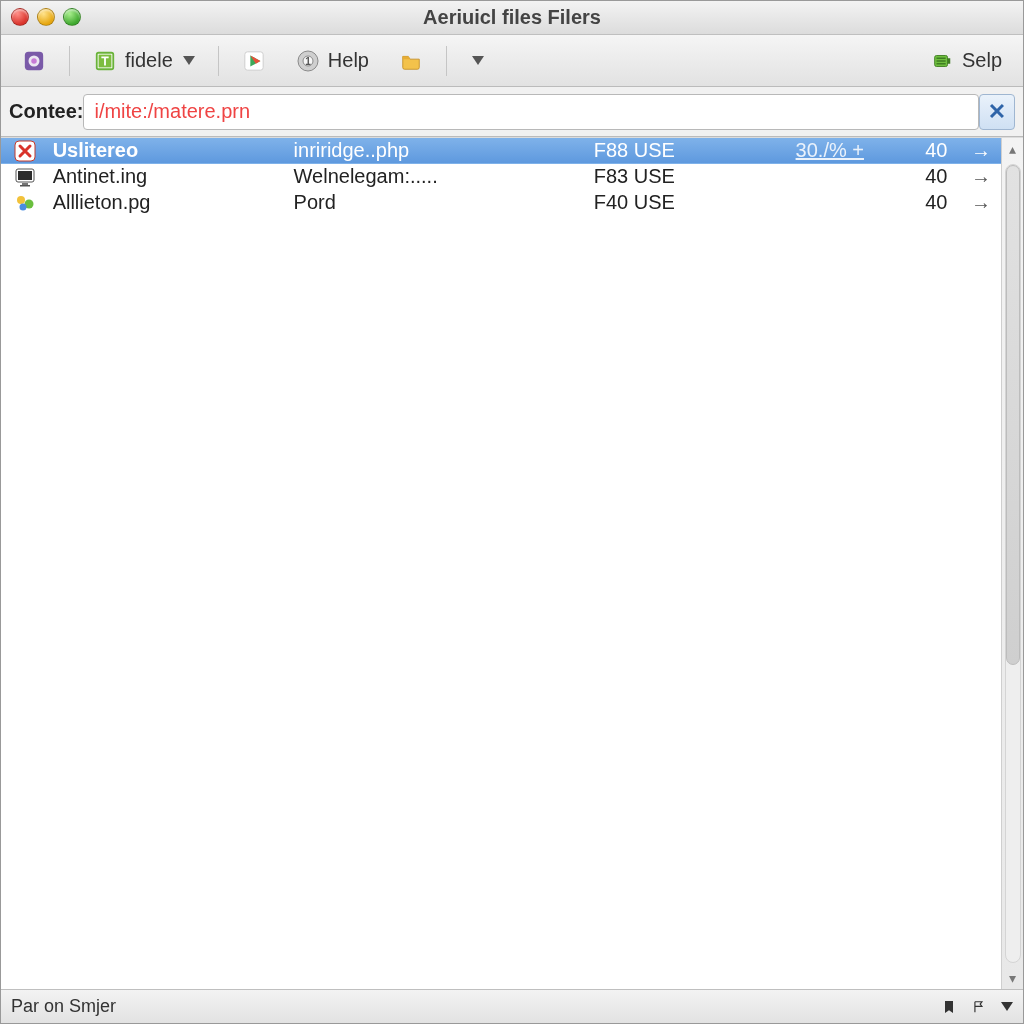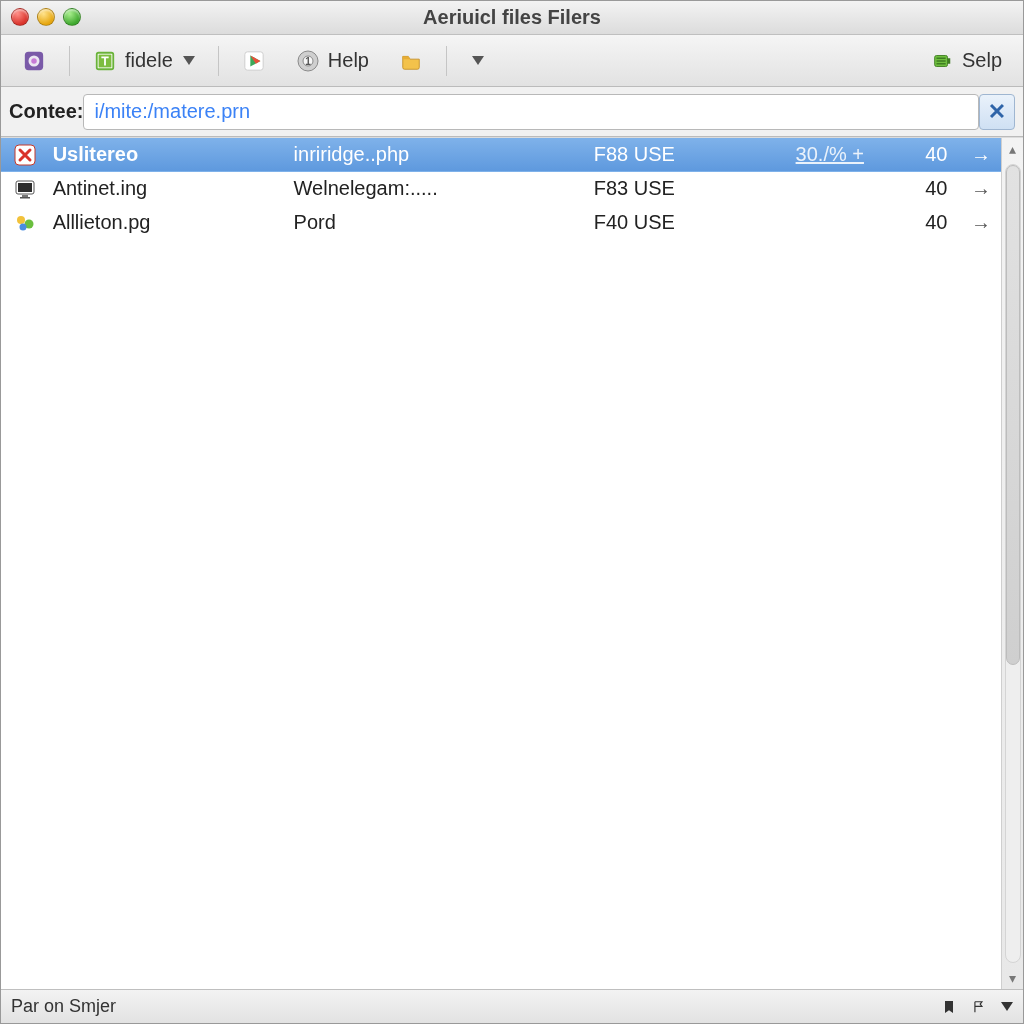--- a/index.html
+++ b/index.html
@@ -20,27 +20,27 @@
   .tbtn { display:flex; align-items:center; gap:8px; padding:4px 10px; height:36px; border:1px solid transparent; border-radius:4px; cursor:pointer; }
   .sep { width:1px; height:30px; background:#c5c5c5; margin:0 4px; }
   .spacer { flex:1; }
   .caret { width:0; height:0; border-left:6px solid transparent; border-right:6px solid transparent; border-top:9px solid #555; display:inline-block; margin-left:2px;}
   .icon { width:24px; height:24px; display:inline-flex; align-items:center; justify-content:center; }
   .lbl { color:#333; }
 
   
   .locbar { height:50px; display:flex; align-items:center; padding:6px 8px; gap:0; background:#f1f1f1; border-bottom:1px solid #bbb; }
   .loc-label{ font-weight:700; color:#222; }
-  .loc-input { flex:1; height:36px; background:#fff; border:1px solid #b8b8b8; border-radius:4px; padding:0 10px; font-size:20px; color:#3b82f6; display:flex; align-items:center; }
+  .loc-input { flex:1; height:36px; background:#fff; border:1px solid #b8b8b8; border-radius:4px; padding:0 10px; font-size:20px; color:#ef4444; display:flex; align-items:center; }
   .clearbtn { width:36px; height:36px; border:1px solid #9fb6d1; border-radius:4px; background:linear-gradient(#eaf2fb,#cfe0f3); display:flex; align-items:center; justify-content:center; color:#2f64a8; font-weight:900; font-size:22px; cursor:pointer;}
 
   
   .content { flex:1; display:flex; background:#fff; border-top:1px solid #dcdcdc; min-height:0;}
   .list { flex:1; overflow:auto; }
-  .row { height:34px; display:flex; align-items:center; padding:12px 10px; gap:14px; border-bottom:1px solid transparent;}
+  .row { height:26px; display:flex; align-items:center; padding:12px 10px; gap:14px; border-bottom:1px solid transparent;}
   .row .c-icon { width:28px; display:flex; justify-content:center;}
   .row .c-name { width:230px; }
   .row .c-desc { width:290px; }
   .row .c-code { width:170px; }
   .row .c-extra { width:110px; text-align:center; color:#666;text-decoration:underline;}
   .row .c-val { width:50px; text-align:right;}
   .row .c-arrow { width:30px; text-align:right; color:#555;}
   .row.selected { background:linear-gradient(#7fb2ea,#5e99de); color:#fff; }
   .row.selected .c-extra { color:#eaf2fb;}
   .row.selected .c-arrow { color:#fff;}

